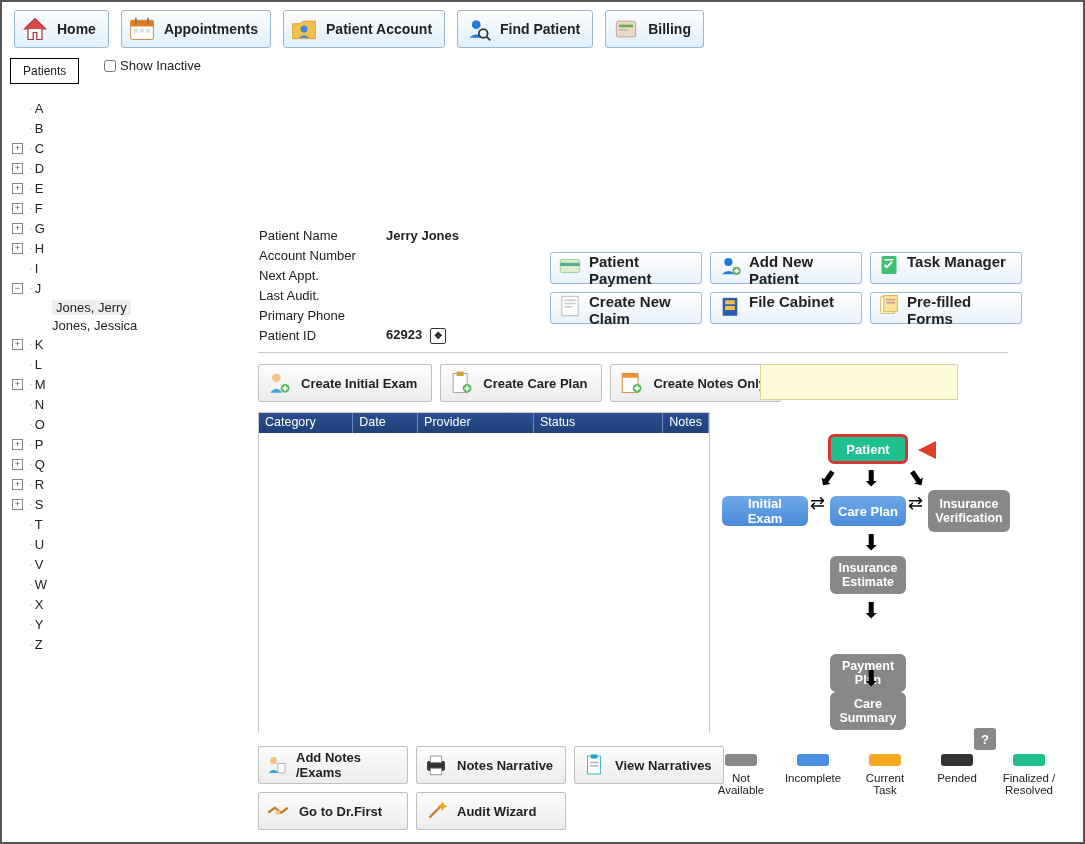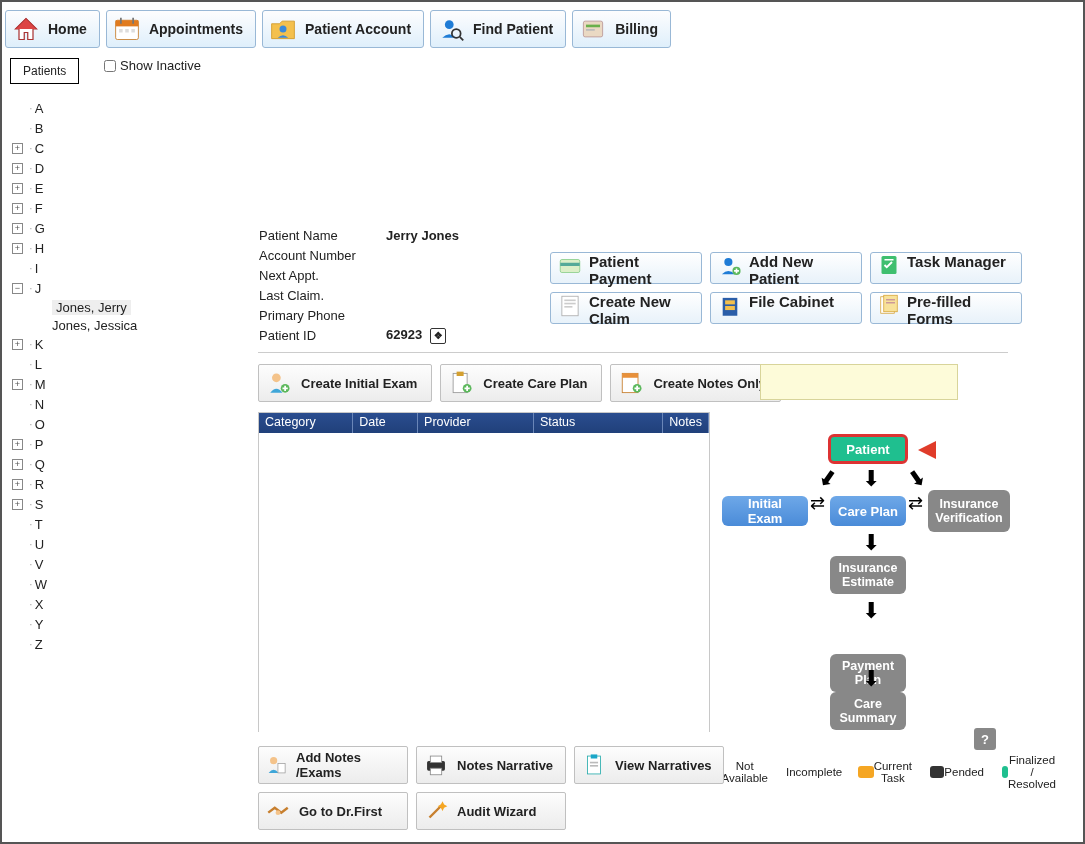--- a/index.html
+++ b/index.html
@@ -1,19 +1,19 @@
 <!DOCTYPE html>
 <html><head>
 <meta charset="utf-8">
 <style>
 * { margin:0; padding:0; box-sizing:border-box; }
 body { font-family:"Segoe UI",Tahoma,Arial,sans-serif; font-size:13px; color:#222; background:#fff; }
 .frame { border:2px solid #555; width:1085px; height:844px; position:relative; background:#fff; overflow:hidden; }
 
-.toolbar { display:flex; gap:6px; padding:8px 3px; }
+.toolbar { display:flex; gap:12px; padding:8px 12px; }
 .tbtn { display:flex; align-items:center; gap:8px; background:linear-gradient(#fdfdfe,#dfeffb); border:1px solid #99b8d6; border-radius:3px; padding:4px 12px 4px 6px; cursor:pointer; height:38px; }
 .tbtn svg { width:28px; height:28px; }
 .tbtn span { font-weight:600; font-size:14px; color:#222; }
 
 .patients-label { position:absolute; left:8px; top:56px; border:1px solid #000; padding:5px 12px; font-size:12px; background:#fff; }
 .show-inactive { position:absolute; left:102px; top:56px; display:flex; align-items:center; gap:4px; font-size:13px; }
 .show-inactive input { width:12px; height:12px; }
 
 .tree { position:absolute; left:10px; top:96px; width:200px; font-size:13px; }
 .tree .letter { display:flex; align-items:center; height:20px; }
@@ -49,21 +49,21 @@
 .gbody::-webkit-scrollbar-track{ background:#eee;}
 .gbody::-webkit-scrollbar-thumb{ background:#ccc;}
 
 .flow{ position:absolute; left:720px; top:432px; width:290px; height:320px; }
 .node{ position:absolute; border-radius:6px; color:#fff; font-weight:700; font-size:13px; display:flex; align-items:center; justify-content:center; text-align:center; padding:4px 8px;}
 .node small{font-size:12.5px; line-height:1.15;}
 .arrow{ position:absolute; font-size:22px; color:#000;}
 .redarrow{ position:absolute; }
 
 .legend{ position:absolute; left:712px; top:752px; display:flex; gap:18px; font-size:11.5px; }
-.legend .item{ display:flex; flex-direction:row; align-items:center; gap:0; width:54px; text-align:center;}
+.legend .item{ display:flex; flex-direction:column; align-items:center; gap:6px; width:54px; text-align:center;}
 .legend .sw{ width:32px; height:12px; border-radius:3px;}
 .helpq{ position:absolute; left:972px; top:726px; width:22px;height:22px; background:#888; border-radius:3px; color:#fff; display:flex;align-items:center;justify-content:center; font-weight:700; cursor:pointer;}
 
 .botrow{ position:absolute; left:256px; top:744px; display:grid; grid-template-columns:repeat(3,150px); gap:8px;}
 .botrow2{ position:absolute; left:256px; top:790px; display:grid; grid-template-columns:repeat(3,150px); gap:8px;}
 .bbtn{ display:flex; align-items:center; gap:8px; height:38px; border:1px solid #c0c0c0; border-radius:2px; background:linear-gradient(#fdfdfd,#ececec); padding:0 10px 0 6px; cursor:pointer; font-weight:700; font-size:13px;}
 .bbtn svg{width:26px;height:26px;}
 </style>
 </head>
 <body>
@@ -271,21 +271,21 @@
           </tr>
       <tr>
             <td>Account Number</td>
             <td></td>
           </tr>
       <tr>
             <td>Next Appt.</td>
             <td></td>
           </tr>
       <tr>
-            <td>Last Claim.</td>
+            <td>Last Audit.</td>
             <td></td>
           </tr>
       <tr>
             <td>Primary Phone</td>
             <td></td>
           </tr>
       <tr>
             <td>Patient ID</td>
             <td><span>62923</span><span class="pid-icon">❖</span></td>
           </tr>

